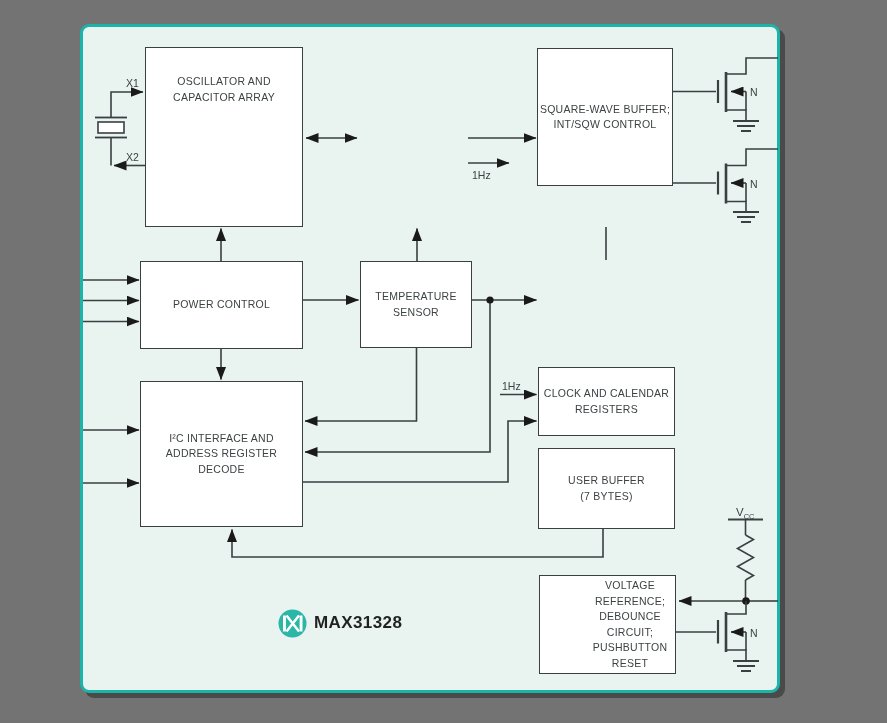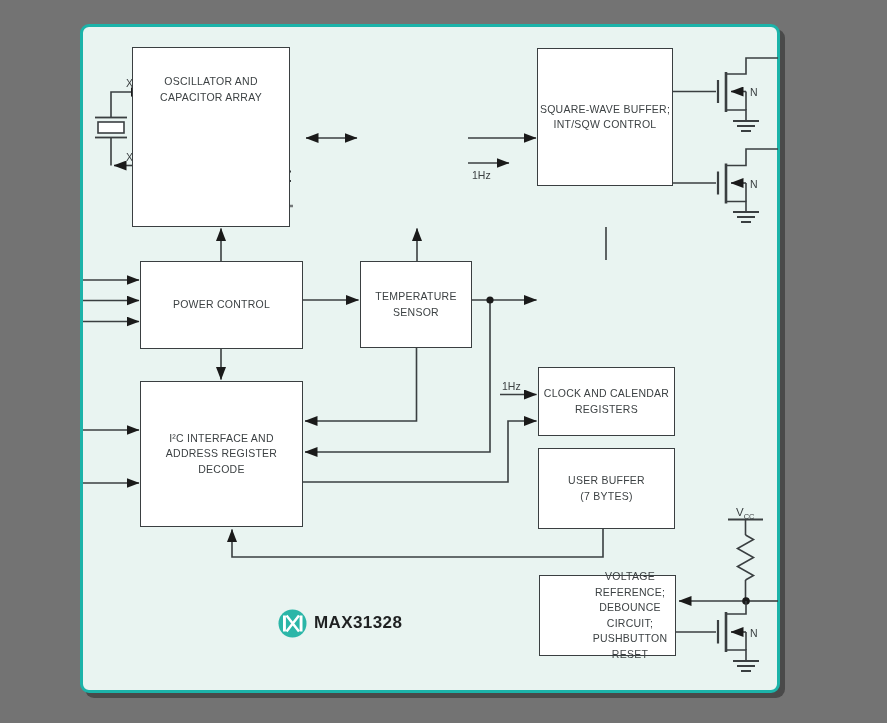--- a/index.html
+++ b/index.html
@@ -136,21 +136,21 @@
     </text>
 
     <g>
       <circle cx="292.5" cy="623.5" r="14" fill="#2bb6a8"></circle>
       <rect x="283" y="615.5" width="2.9" height="16" fill="#fff"></rect>
       <rect x="299.6" y="615.5" width="2.9" height="16" fill="#fff"></rect>
       <path d="M286.5,615.5 L299,631.5 M299,615.5 L286.5,631.5" stroke="#fff" stroke-width="2.5" fill="none"></path>
     </g>
   </svg>
 
-  <div class="blk top-text" style="left:132px;top:47px;width:158px;height:180px;">
+  <div class="blk top-text" style="left:145px;top:47px;width:158px;height:180px;">
     <span>OSCILLATOR AND</span>
     <span>CAPACITOR ARRAY</span>
   </div>
   <div class="blk" style="left:537px;top:48px;width:136px;height:138px;">
     <span>SQUARE-WAVE BUFFER;</span>
     <span>INT/SQW CONTROL</span>
   </div>
   <div class="blk" style="left:140px;top:261px;width:163px;height:88px;">
     <span>POWER CONTROL</span>
   </div>
@@ -164,20 +164,20 @@
     <span>DECODE</span>
   </div>
   <div class="blk" style="left:538px;top:367px;width:137px;height:69px;">
     <span>CLOCK AND CALENDAR</span>
     <span>REGISTERS</span>
   </div>
   <div class="blk" style="left:538px;top:448px;width:137px;height:81px;">
     <span>USER BUFFER</span>
     <span>(7 BYTES)</span>
   </div>
-  <div class="blk" style="left:539px;top:575px;width:137px;height:81px;padding-left:45px;">
+  <div class="blk" style="left:539px;top:575px;width:137px;height:99px;padding-left:45px;">
     <span>VOLTAGE REFERENCE;</span>
     <span>DEBOUNCE CIRCUIT;</span>
     <span>PUSHBUTTON RESET</span>
   </div>
 
   <div class="partnum">MAX31328</div>
 </div>
 
 </body></html>

